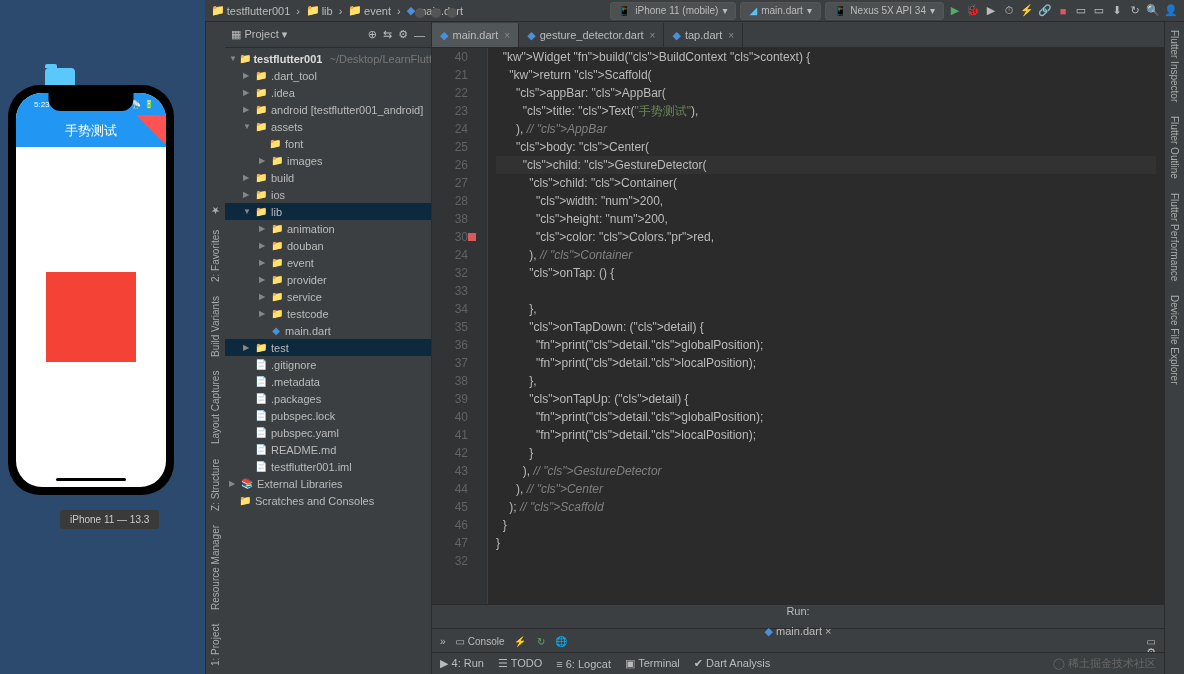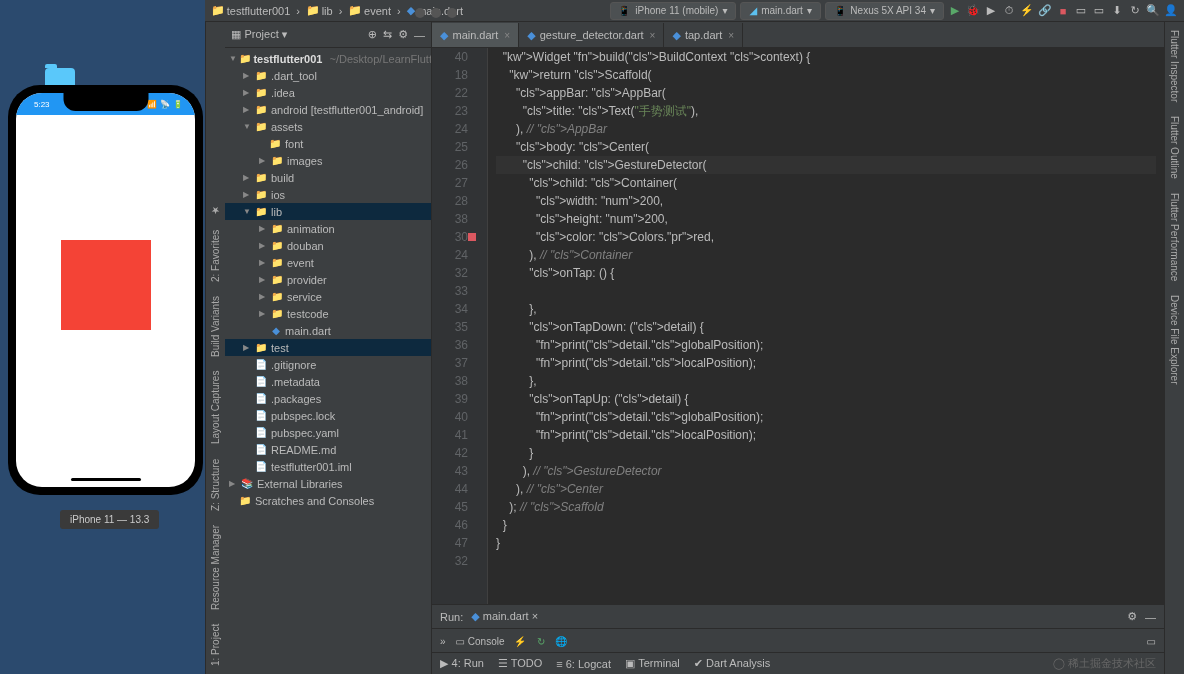--- a/index.html
+++ b/index.html
@@ -1,19 +1,19 @@
 <!DOCTYPE html>
 <html><head>
 <meta charset="utf-8">
 <style>
 * { margin: 0; padding: 0; box-sizing: border-box; font-family: -apple-system, "Segoe UI", sans-serif; }
 body { background: #2b4a6e; width: 1184px; height: 674px; overflow: hidden; position: relative; }
 .mac-traffic { position: absolute; top: 8px; left: 210px; display: flex; gap: 6px; }
 .mac-dot { width: 10px; height: 10px; border-radius: 50%; background: #555; }
-.simulator { position: absolute; top: 85px; left: 8px; width: 195px; height: 410px; background: #000; border-radius: 32px; padding: 8px; }
+.simulator { position: absolute; top: 85px; left: 8px; width: 166px; height: 410px; background: #000; border-radius: 32px; padding: 8px; }
 .sim-screen { width: 100%; height: 100%; background: #fff; border-radius: 26px; overflow: hidden; position: relative; }
 .sim-notch { position: absolute; top: 0; left: 50%; transform: translateX(-50%); width: 85px; height: 18px; background: #000; border-radius: 0 0 12px 12px; z-index: 2; }
 .sim-status { height: 22px; background: #2196f3; display: flex; justify-content: space-between; align-items: center; padding: 0 12px 0 18px; font-size: 8px; color: #fff; font-weight: 500; }
 .sim-status-r { display: flex; gap: 3px; align-items: center; }
 .sim-appbar { height: 32px; background: #2196f3; display: flex; align-items: center; justify-content: center; color: #fff; font-size: 13px; position: relative; }
 .sim-debug { position: absolute; top: 0; right: 0; width: 0; height: 0; border-left: 30px solid transparent; border-top: 30px solid #ff5252; }
 .sim-body { height: 340px; display: flex; align-items: center; justify-content: center; }
 .sim-square { width: 90px; height: 90px; background: #f44336; }
 .sim-home { position: absolute; bottom: 6px; left: 50%; transform: translateX(-50%); width: 70px; height: 3px; background: #000; border-radius: 2px; }
 .sim-label { position: absolute; top: 510px; left: 60px; background: #3a3a3a; color: #ccc; font-size: 10px; padding: 4px 10px; border-radius: 3px; }
@@ -45,21 +45,21 @@
 .code-area { flex: 1; display: flex; overflow: hidden; font-family: "JetBrains Mono", Menlo, monospace; font-size: 12px; }
 .gutter { width: 42px; background: #313335; text-align: right; padding: 0 6px 0 0; color: #606366; line-height: 18px; }
 .fold { width: 14px; background: #313335; border-right: 1px solid #404040; }
 .code { flex: 1; padding: 0 8px; line-height: 18px; position: relative; }
 .line { height: 18px; white-space: pre; }
 .line.hl { background: #323232; }
 .str { color: #6a8759; }
 .cm { color: #808080; font-style: italic; }
 .bp { position: absolute; width: 8px; height: 8px; background: #db5860; left: -28px; top: 5px; }
 .run-panel { height: 48px; background: #3c3f41; border-top: 1px solid #2b2b2b; }
-.run-head { height: 24px; display: flex; align-items: center; padding: 0 8px; gap: 8px; font-size: 11px; border-bottom: 1px solid #2b2b2b; }
+.run-head { height: 24px; display: flex; align-items: center; padding: 0 8px; gap: 8px; font-size: 11px; border-bottom: 1px solid #2b2b2b; flex-direction: column; }
 .run-tabs { height: 24px; display: flex; align-items: center; padding: 0 8px; gap: 10px; font-size: 10px; }
 .status-bar { height: 20px; background: #3c3f41; border-top: 1px solid #2b2b2b; display: flex; align-items: center; padding: 0 8px; gap: 14px; font-size: 10px; color: #aaa; justify-content: flex-end; }
 .bottom-tabs { height: 22px; background: #3c3f41; border-top: 1px solid #2b2b2b; display: flex; align-items: center; padding: 0 8px; gap: 14px; font-size: 11px; }
 .desktop-folder { position: absolute; top: 68px; left: 45px; width: 30px; height: 22px; background: #5ac8fa; border-radius: 4px 4px 2px 2px; }
 .desktop-folder::before { content: ''; position: absolute; top: -4px; left: 0; width: 12px; height: 4px; background: #5ac8fa; border-radius: 2px 2px 0 0; }
 </style>
 </head>
 <body>
 
 <div class="desktop-folder"></div>
@@ -67,20 +67,24 @@
 <div class="simulator">
   <div class="sim-screen">
     <div class="sim-notch"></div>
     <div class="sim-status">
       <span>5:23</span>
       <div class="sim-status-r">
         <span>📶</span>
         <span>📡</span>
         <span>🔋</span>
       </div>
+    </div>
+    <div class="sim-appbar">
+      <span>手势测试</span>
+      <div class="sim-debug"></div>
     </div>
     <div class="sim-body">
       <div class="sim-square"></div>
     </div>
     <div class="sim-home"></div>
   </div>
 </div>
 <div class="sim-label">iPhone 11 — 13.3</div>
 
 <div class="ide">
@@ -285,21 +289,21 @@
           </div>
         <div class="tab">
             <span class="dartf">◆</span>
             <span>tap.dart</span>
             <span class="tab-x">×</span>
           </div>
       </div>
       <div class="code-area">
         <div class="gutter" id="gutter">
             <div>40</div>
-            <div>18</div>
+            <div>21</div>
             <div>22</div>
             <div>23</div>
             <div>24</div>
             <div>25</div>
             <div>26</div>
             <div>27</div>
             <div>28</div>
             <div>38</div>
             <div>30</div>
             <div>24</div>

